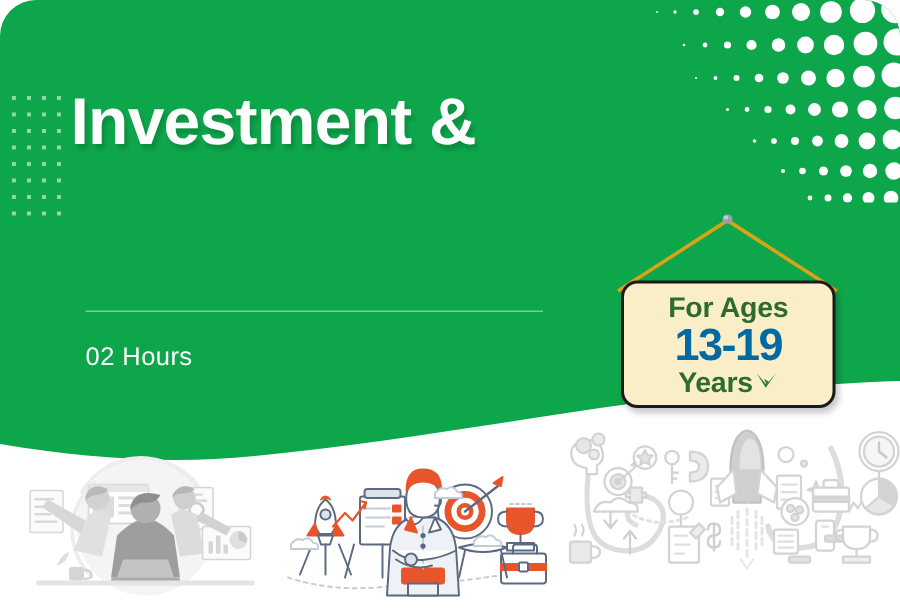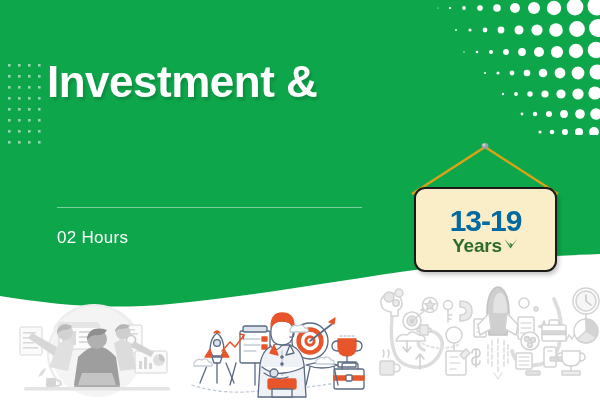--- a/index.html
+++ b/index.html
@@ -7,20 +7,21 @@
     width: 600px; height: 407px;
     overflow: hidden;
     background: #ffffff;
     font-family: "Liberation Sans", sans-serif;
   }
   #card {
     position: relative;
     width: 600px; height: 407px;
     background: #ffffff;
     overflow: hidden;
+    border-radius: 24px;
   }
 
   
   #green-wave { position: absolute; inset: 0; width: 600px; height: 407px; }
 
   
   #halftone { position: absolute; top: 0; right: 0; width: 165px; height: 135px; }
 
   
   #dotgrid { position: absolute; left: 6px; top: 62px; width: 42px; height: 88px; }
@@ -212,20 +213,21 @@
   <div id="divider"></div>
   <div id="duration">02 Hours</div>
 
   <div id="badge-wrap">
     <svg id="badge-string" viewBox="0 0 160 60">
       <path d="M6,52 L79,5 L152,52" fill="none" stroke="#D9A318" stroke-width="2.4"></path>
       <ellipse cx="79" cy="4" rx="3.4" ry="3.0" fill="#9aa0a6"></ellipse>
       <ellipse cx="78" cy="3" rx="1.6" ry="1.4" fill="#c9cdd2"></ellipse>
     </svg>
     <div id="badge-plate">
+      <div class="badge-top">For Ages</div>
       <div class="badge-mid">13-19</div>
       <div class="badge-bot-row">
         <div class="badge-bot">Years</div>
         <svg class="badge-swoosh" viewBox="0 0 16 14">
           <path d="M1.5,1 L7.5,10.5 L14.5,0.5 L9.5,6.5 L6.5,4.5 L8,8.5 Z" fill="#2d7a34"></path>
         </svg>
       </div>
     </div>
   </div>
 

